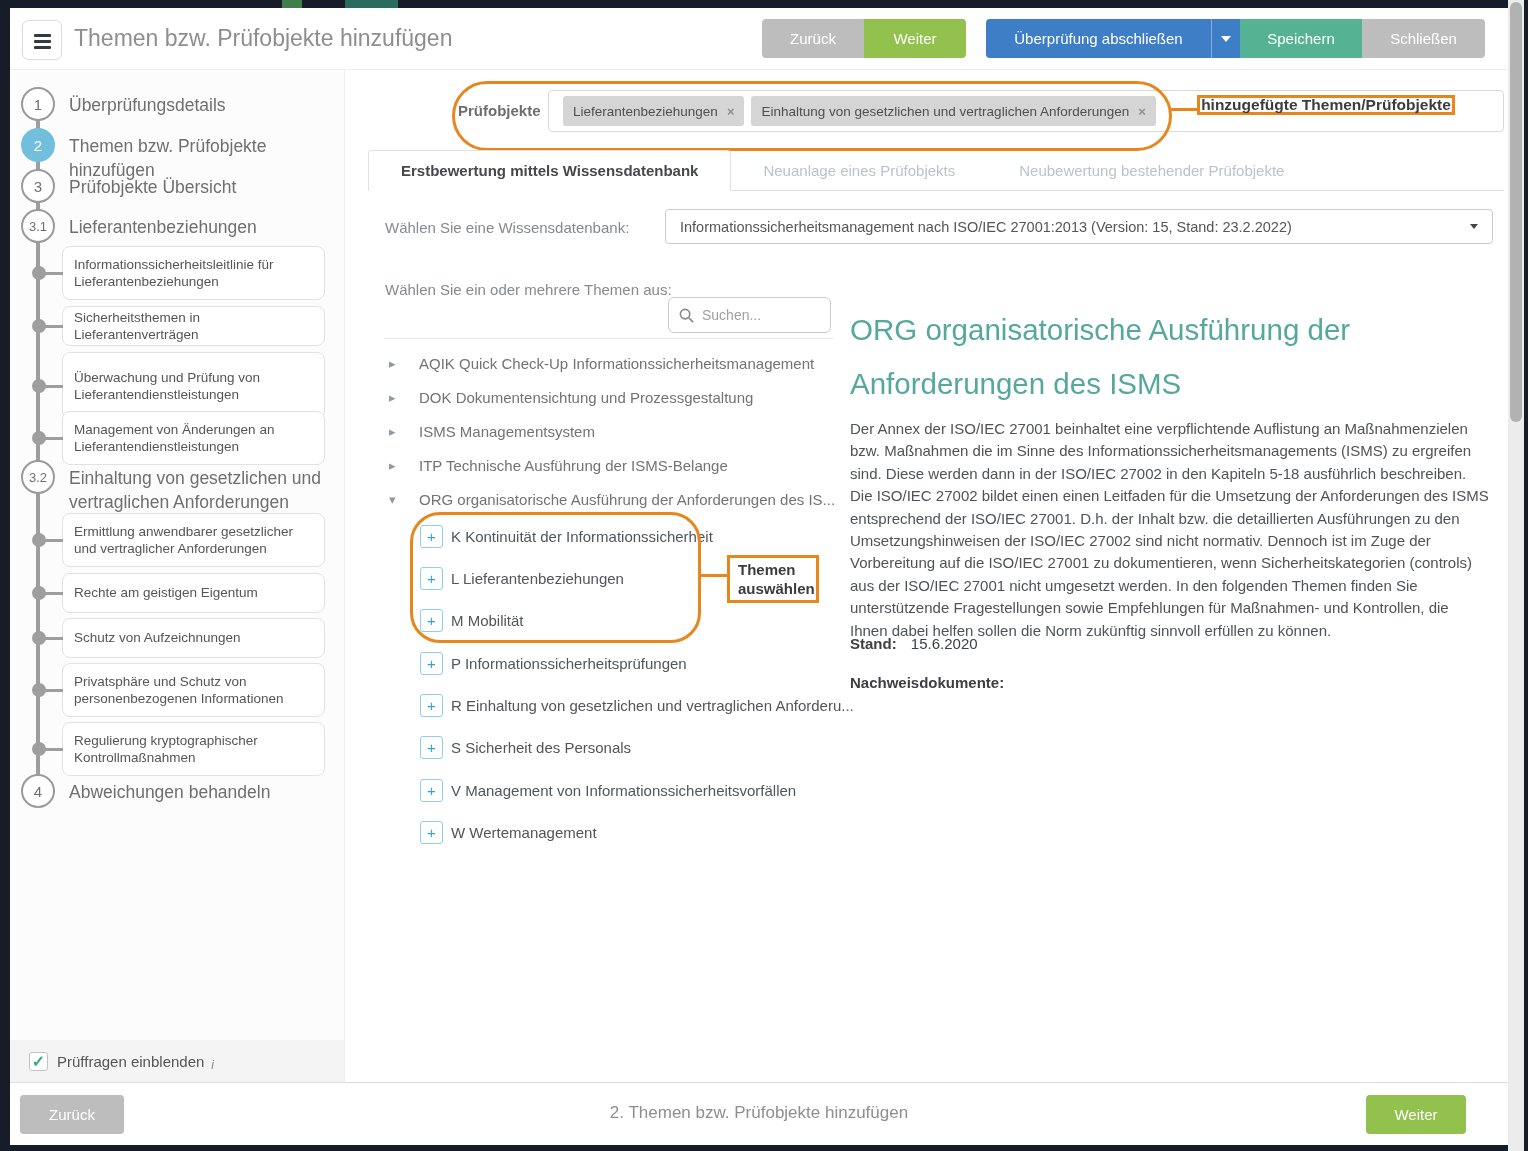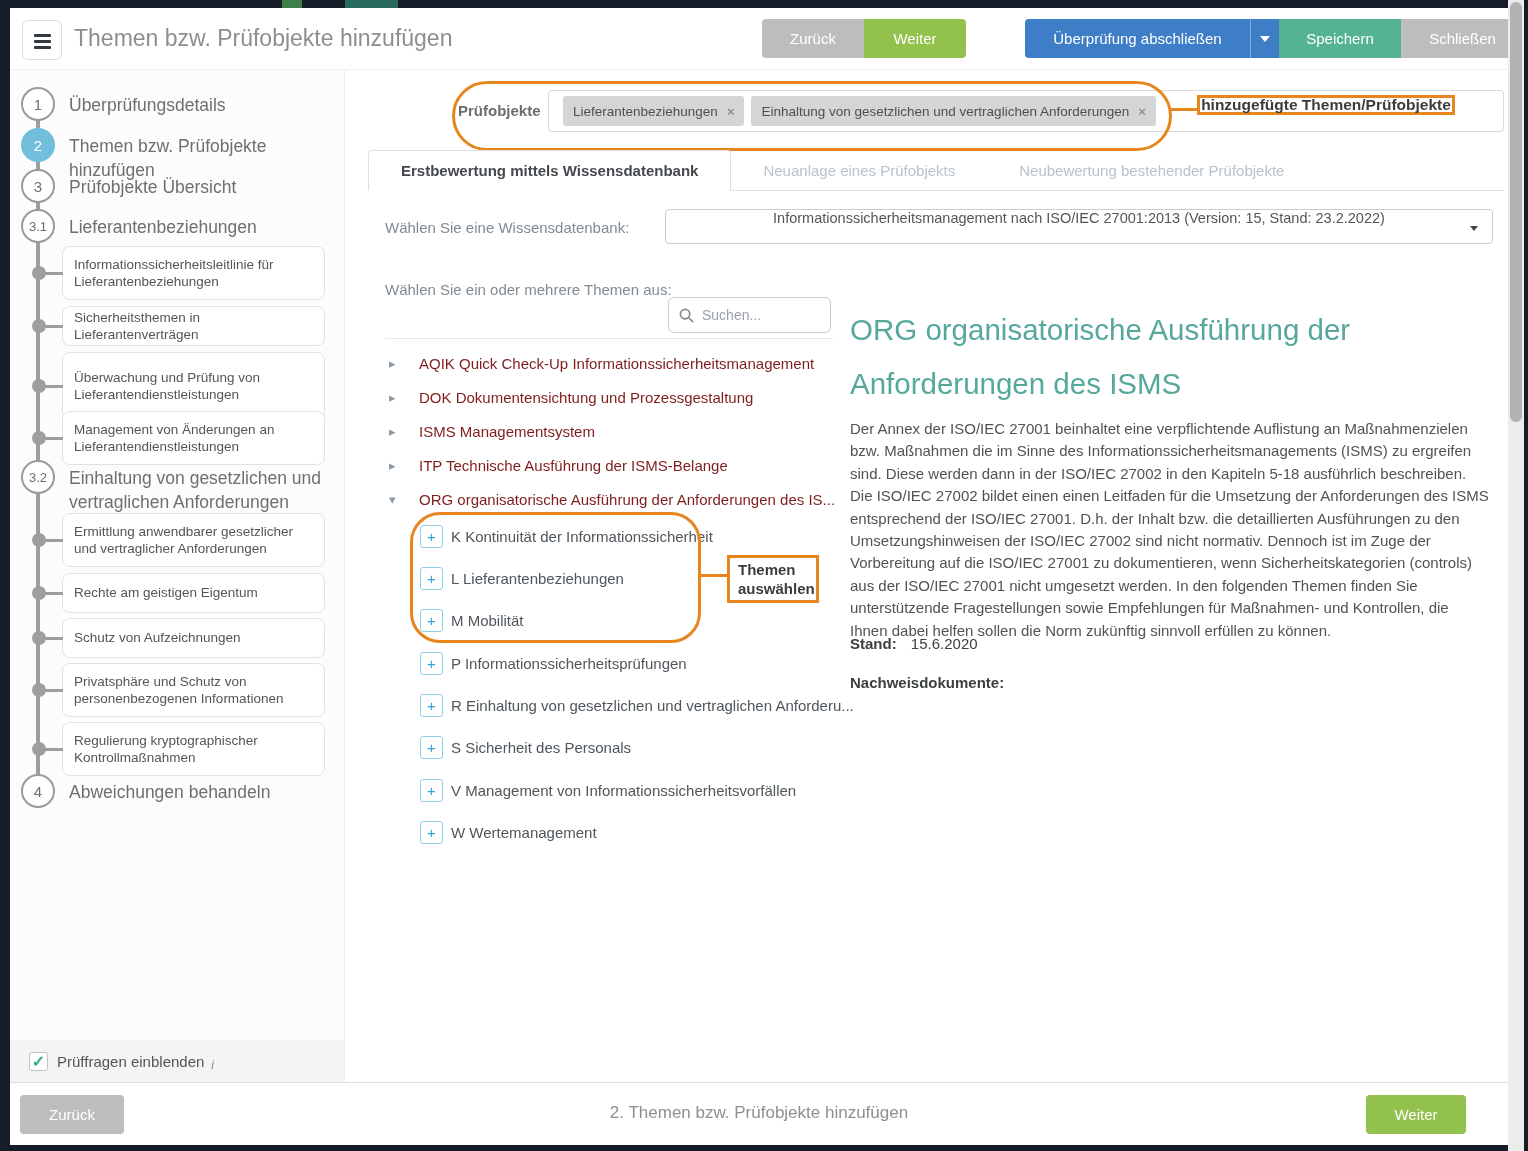--- a/index.html
+++ b/index.html
@@ -13,21 +13,21 @@
   
   .hdr { position:absolute; left:0; top:0; width:100%; height:62px; background:#fff; border-bottom:1px solid #efefef; }
   .burger { position:absolute; left:12px; top:12px; width:40px; height:40px; border:1px solid #ddd; border-radius:6px; background:#fff; cursor:pointer; }
   .burger i { position:absolute; left:11px; width:17px; height:2.5px; background:#343a42; border-radius:1px; }
   .burger i:nth-child(1){top:13px} .burger i:nth-child(2){top:19px} .burger i:nth-child(3){top:25px}
   .hdr-title { position:absolute; left:64px; top:17px; font-size:23px; color:#8e8e8e; }
   .btn { display:flex; align-items:center; justify-content:center; height:39px; color:#fff; font-size:15px; cursor:pointer; user-select:none; }
   .grp { position:absolute; top:11px; display:flex; }
   .grp .btn:first-child { border-radius:4px 0 0 4px; }
   .grp .btn:last-child  { border-radius:0 4px 4px 0; }
-  .g1 { left:752px; } .g2 { left:1015px; }
+  .g1 { left:752px; } .g2 { left:976px; }
   .b-gray { background:#bdbdbd; }
   .b-green { background:#92c14d; }
   .b-blue { background:#3d7ec6; }
   .b-teal { background:#55b293; }
   .caret-dn { width:0; height:0; border-left:5px solid transparent; border-right:5px solid transparent; border-top:6px solid #fff; }
   .split-caret { width:29px; border-left:1px solid rgba(255,255,255,.35); }
 
   
   .sidebar { position:absolute; left:0; top:62px; width:335px; bottom:63px; background:#fcfcfc; border-right:1px solid #ededed; }
   .vline { position:absolute; left:26px; top:34px; width:4px; height:688px; background:#9e9e9e; }
@@ -61,33 +61,33 @@
 
   
   .tabs { position:absolute; left:358px; top:142px; right:4px; height:41px; border-bottom:1px solid #e0e0e0; display:flex; align-items:stretch; }
   .tab { display:flex; align-items:center; padding:0 32px; font-size:15px; color:#b9c3cb; cursor:pointer; }
   .tab.active { background:#fff; border:1px solid #e0e0e0; border-bottom:1px solid #fff; border-radius:4px 4px 0 0; margin-bottom:-1px;
                 color:#45494d; font-weight:bold; }
 
   
   .kb-label { position:absolute; left:375px; top:211px; font-size:15px; color:#828b92; }
   .kb-select { position:absolute; left:655px; top:201px; width:828px; height:35px; border:1px solid #ccc; border-radius:4px; background:#fff;
-               display:flex; align-items:center; padding:0 14px; font-size:14.5px; color:#555; cursor:pointer;flex-direction:column; }
+               display:flex; align-items:center; padding:0 14px; font-size:14.5px; color:#555; cursor:pointer; }
   .kb-select .caret { margin-left:auto; width:0; height:0; border-left:4.5px solid transparent; border-right:4.5px solid transparent; border-top:5.5px solid #444; }
 
   
   .tp-label { position:absolute; left:375px; top:273px; font-size:15px; color:#828b92; }
   .search { position:absolute; left:658px; top:289px; width:163px; height:36px; border:1px solid #ccc; border-radius:6px; background:#fff;
             display:flex; align-items:center; padding:0 10px; }
   .search input { border:none; outline:none; width:100px; margin-left:8px; font-size:14px; color:#555; font-family:"Liberation Sans",sans-serif; }
   .search input::placeholder { color:#9aa1a7; }
   .tree { position:absolute; left:375px; top:330px; width:448px; border-top:1px solid #e8e8e8; }
   .troot { position:absolute; left:375px; display:flex; align-items:center; height:24px; cursor:pointer; }
   .troot .car { width:26px; font-size:13px; color:#8a99a6; text-align:left; padding-left:4px; }
-  .troot .lab { font-size:15px; color:#7f1d1d; margin-left:8px; white-space:nowrap; }
+  .troot .lab { font-size:15px; color:#737373; margin-left:8px; white-space:nowrap; }
   .tchild { position:absolute; left:410px; display:flex; align-items:center; height:24px; cursor:pointer; }
   .plus { width:23px; height:23px; border:1px solid #8fd0e8; border-radius:3px; background:#fff; color:#31a3d8; font-size:15px;
           display:flex; align-items:center; justify-content:center; cursor:pointer; }
   .tchild .lab { font-size:15px; color:#4f565c; margin-left:8px; white-space:nowrap; }
   .sel-rect { position:absolute; left:400px; top:504px; width:291px; height:131px; border:3px solid #e8861e; border-radius:30px; pointer-events:none; }
   .ann2 { left:717px; top:547px; width:92px; height:48px; font-size:15px; line-height:19px; text-align:left; padding-left:8px; justify-content:flex-start; }
 
   
   .dt-title { position:absolute; left:840px; top:295px; width:620px; font-size:29.5px; line-height:54px; color:#55a89b; font-weight:normal; }
   .dt-body { position:absolute; left:840px; top:410px; width:640px; font-size:15px; line-height:22.4px; color:#4f5357; }

